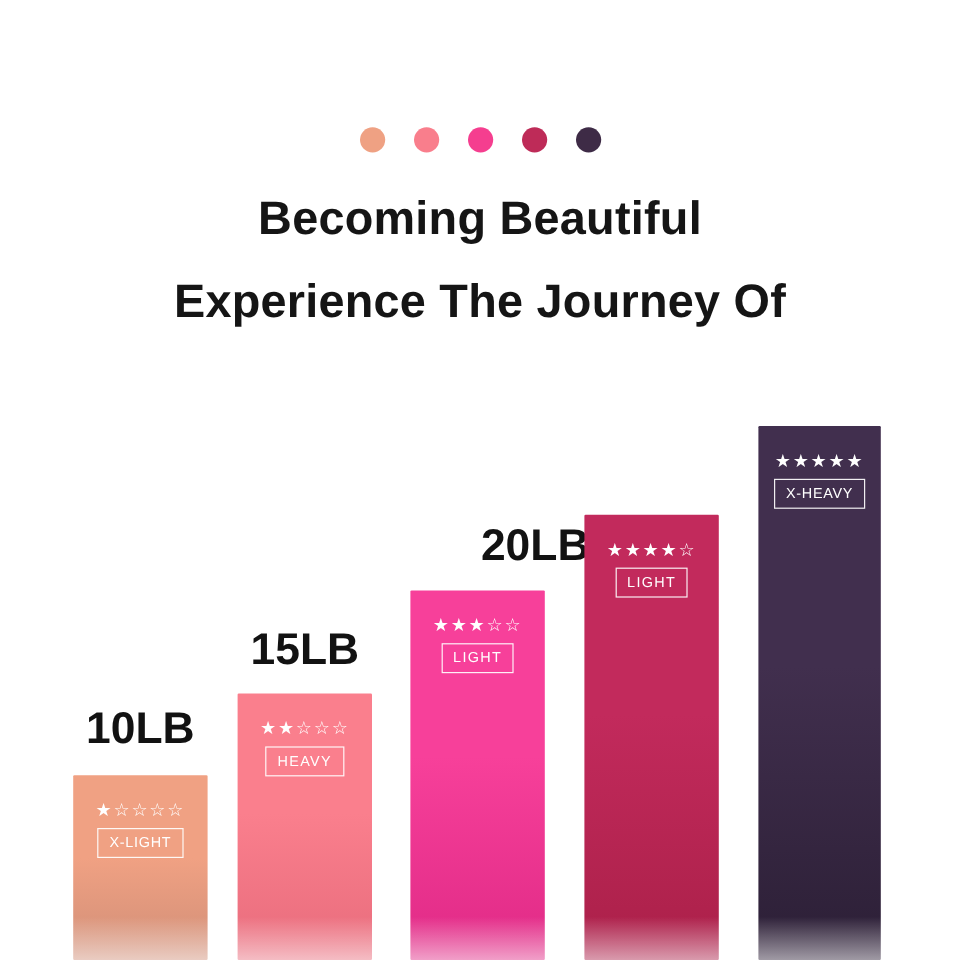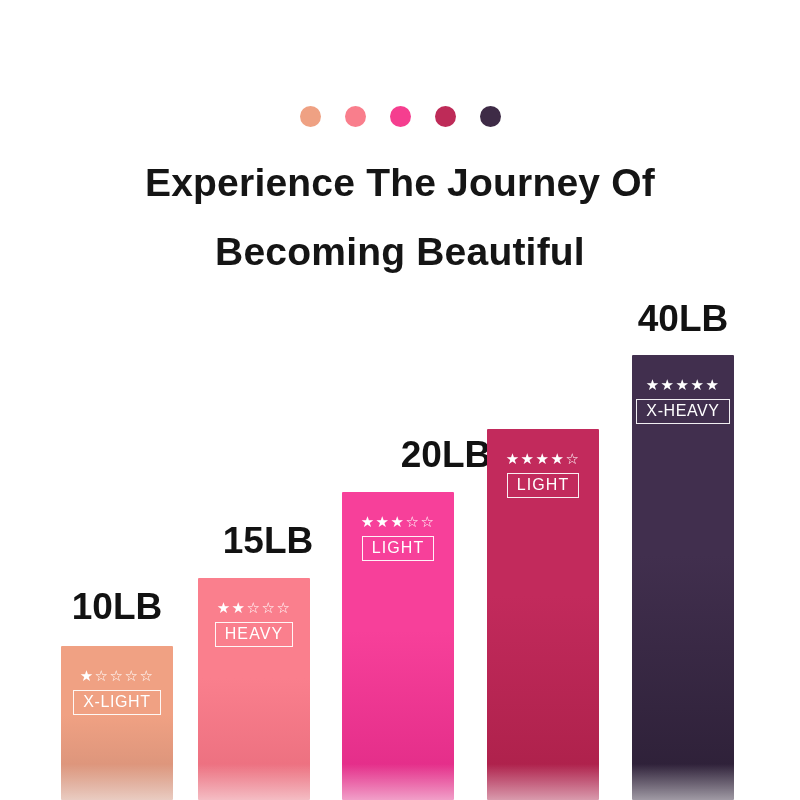--- a/index.html
+++ b/index.html
@@ -99,21 +99,21 @@
   .stars {
     font-size: 15px;
     line-height: 15px;
     letter-spacing: 1.5px;
     color: #ffffff;
     white-space: nowrap;
   }
   .level-chip {
     border: 1.5px solid rgba(255,255,255,0.92);
     color: #ffffff;
-    font-size: 16px;
+    font-size: 12px;
     line-height: 12px;
     letter-spacing: 1.1px;
     padding: 5px 9px 6px 9px;
     white-space: nowrap;
   }
   .level-chip.wide { letter-spacing: 0.6px; }
 
   
   #bottom-fade {
     position: absolute;
@@ -132,36 +132,36 @@
 
   <div id="dots-row">
       <span class="dot" style="background: rgb(239, 161, 131);"></span>
       <span class="dot" style="background: rgb(249, 126, 140);"></span>
       <span class="dot" style="background: rgb(245, 62, 143);"></span>
       <span class="dot" style="background: rgb(190, 43, 88);"></span>
       <span class="dot" style="background: rgb(62, 43, 70);"></span>
     </div>
 
   <div id="headline">
+    <span class="line">Becoming Beautiful</span>
     <span class="line">Experience The Journey Of</span>
-    <span class="line">Becoming Beautiful</span>
   </div>
 
   <div id="chart">
       <div class="bar-group" style="left: 61px; width: 112px; height: 800px;">
         <div class="bar" style="height: 154px; background: linear-gradient(rgb(240, 161, 131) 0%, rgb(240, 161, 131) 45%, rgb(208, 142, 119) 100%);"></div>
         <div class="bar-value" style="top: 588px;">10LB</div>
         <div class="bar-badge" style="top: 668px;">
           <div class="stars">★☆☆☆☆</div>
           <div class="level-chip wide">X-LIGHT</div>
         </div>
       </div>
       <div class="bar-group" style="left: 198px; width: 112px; height: 800px;">
         <div class="bar" style="height: 222px; background: linear-gradient(rgb(250, 127, 141) 0%, rgb(250, 127, 141) 45%, rgb(232, 108, 124) 100%);"></div>
-        <div class="bar-value" style="top: 522px; margin-left: 14px;">15LB</div>
+        <div class="bar-value" style="top: 522px;">15LB</div>
         <div class="bar-badge" style="top: 600px;">
           <div class="stars">★★☆☆☆</div>
           <div class="level-chip">HEAVY</div>
         </div>
       </div>
       <div class="bar-group" style="left: 342px; width: 112px; height: 800px;">
         <div class="bar" style="height: 308px; background: linear-gradient(rgb(247, 64, 154) 0%, rgb(247, 64, 154) 45%, rgb(224, 42, 134) 100%);"></div>
         <div class="bar-value" style="top: 436px; margin-left: 48px;">20LB</div>
         <div class="bar-badge" style="top: 514px;">
           <div class="stars">★★★☆☆</div>
@@ -170,21 +170,20 @@
       </div>
       <div class="bar-group" style="left: 487px; width: 112px; height: 800px;">
         <div class="bar" style="height: 371px; background: linear-gradient(rgb(194, 42, 92) 0%, rgb(194, 42, 92) 45%, rgb(171, 32, 73) 100%);"></div>
         <div class="bar-badge" style="top: 451px;">
           <div class="stars">★★★★☆</div>
           <div class="level-chip">LIGHT</div>
         </div>
       </div>
       <div class="bar-group" style="left: 632px; width: 102px; height: 800px;">
         <div class="bar" style="height: 445px; background: linear-gradient(rgb(65, 47, 78) 0%, rgb(65, 47, 78) 45%, rgb(44, 31, 54) 100%);"></div>
-        <div class="bar-value" style="top: 300px;">40LB</div>
         <div class="bar-badge" style="top: 377px;">
           <div class="stars">★★★★★</div>
           <div class="level-chip wide">X-HEAVY</div>
         </div>
       </div>
     </div>
 
   <div id="bottom-fade"></div>
 </div>
 

